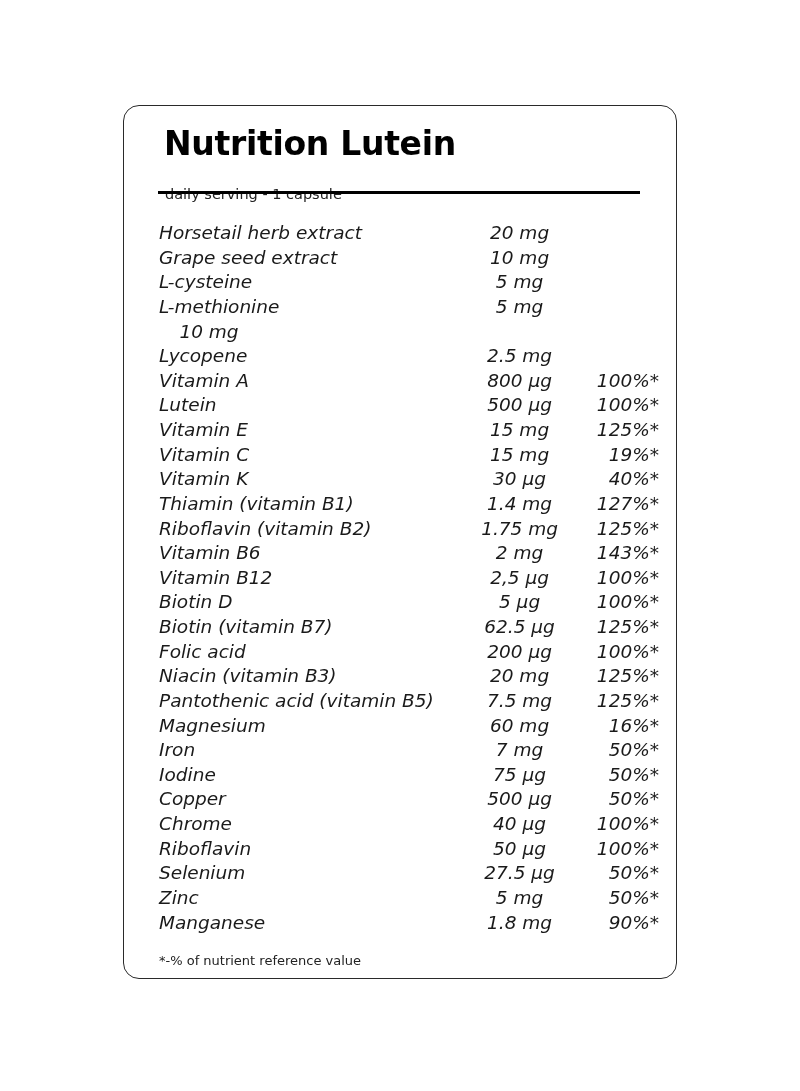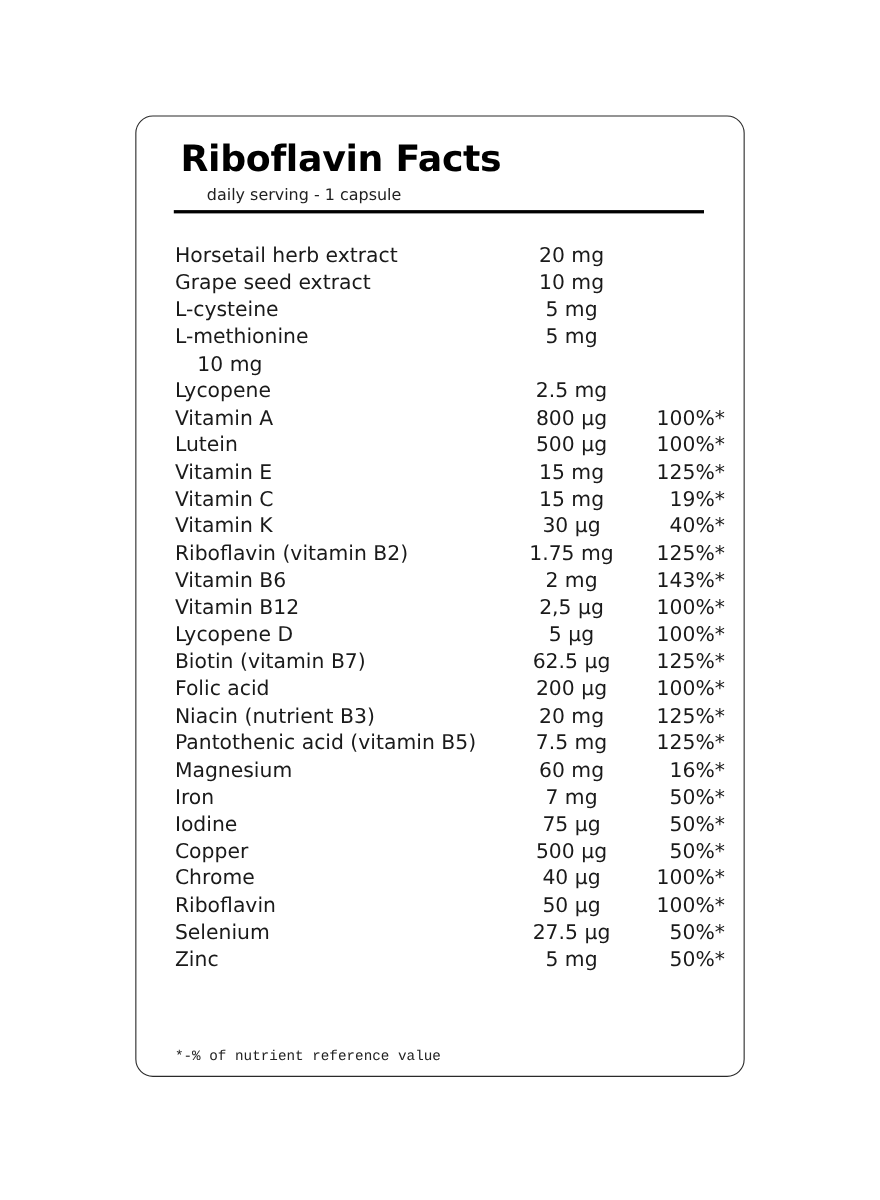--- a/index.html
+++ b/index.html
@@ -2,34 +2,34 @@
 <html><head>
   <meta charset="utf-8">
   <style>
     html, body { margin: 0; padding: 0; background: #ffffff; }
     body { width: 800px; height: 1091px; position: relative; overflow: hidden;
            font-family: "DejaVu Sans", "Liberation Sans", sans-serif; color: #111; }
     .card { position: absolute; left: 123px; top: 105px; width: 554px; height: 874px;
             border: 1.5px solid #2a2a2a; border-radius: 16px; box-sizing: border-box; }
     .title { position: absolute; left: 164px; top: 124px; font-size: 33px; font-weight: bold;
              letter-spacing: -0.3px; color: #000; font-family: "DejaVu Sans", sans-serif; }
-    .subtitle { position: absolute; left: 165px; top: 170px; font-size: 14.5px; color: #222; margin-left: 23px; }
+    .subtitle { position: absolute; left: 165px; top: 186px; font-size: 14.5px; color: #222; }
     .rule { position: absolute; left: 158px; top: 191px; width: 482px; height: 3px; background: #000; }
     .rows { position: absolute; left: 159px; top: 221px; width: 500px; }
-    .row { display: flex; height: 24.63px; line-height: 24.63px; font-size: 18.5px; color: #1a1a1a; white-space: nowrap; }
+    .row { display: flex; height: 24.63px; line-height: 24.63px; font-size: 18.5px; color: #1a1a1a; white-space: nowrap; font-style: italic; }
     .c-name { width: 312px; }
     .c-amt { width: 100px; text-align: center; }
     .c-pct { width: 90px; text-align: right; }
-    .footnote { position: absolute; left: 159px; top: 953px; font-size: 13px; color: #222; font-family: Liberation Mono, monospace; }
+    .footnote { position: absolute; left: 159px; top: 953px; font-size: 13px; color: #222; }
   </style>
 </head>
 <body>
 
 <div class="card"></div>
-<div class="title">Riboflavin Facts</div>
+<div class="title">Nutrition Lutein</div>
 <div class="subtitle">daily serving - 1 capsule</div>
 <div class="rule"></div>
 
 <div class="rows" id="rows">
     <div class="row">
       <span class="c-name">Horsetail herb extract</span>
       <span class="c-amt">20 mg</span>
       <span class="c-pct"></span>
     </div>
     <div class="row">
@@ -75,51 +75,56 @@
       <span class="c-name">Vitamin C</span>
       <span class="c-amt">15 mg</span>
       <span class="c-pct">19%*</span>
     </div>
     <div class="row">
       <span class="c-name">Vitamin K</span>
       <span class="c-amt">30 µg</span>
       <span class="c-pct">40%*</span>
     </div>
     <div class="row">
+      <span class="c-name">Thiamin (vitamin B1)</span>
+      <span class="c-amt">1.4 mg</span>
+      <span class="c-pct">127%*</span>
+    </div>
+    <div class="row">
       <span class="c-name">Riboflavin (vitamin B2)</span>
       <span class="c-amt">1.75 mg</span>
       <span class="c-pct">125%*</span>
     </div>
     <div class="row">
       <span class="c-name">Vitamin B6</span>
       <span class="c-amt">2 mg</span>
       <span class="c-pct">143%*</span>
     </div>
     <div class="row">
       <span class="c-name">Vitamin B12</span>
       <span class="c-amt">2,5 µg</span>
       <span class="c-pct">100%*</span>
     </div>
     <div class="row">
-      <span class="c-name">Lycopene D</span>
+      <span class="c-name">Biotin D</span>
       <span class="c-amt">5 µg</span>
       <span class="c-pct">100%*</span>
     </div>
     <div class="row">
       <span class="c-name">Biotin (vitamin B7)</span>
       <span class="c-amt">62.5 µg</span>
       <span class="c-pct">125%*</span>
     </div>
     <div class="row">
       <span class="c-name">Folic acid</span>
       <span class="c-amt">200 µg</span>
       <span class="c-pct">100%*</span>
     </div>
     <div class="row">
-      <span class="c-name">Niacin (nutrient B3)</span>
+      <span class="c-name">Niacin (vitamin B3)</span>
       <span class="c-amt">20 mg</span>
       <span class="c-pct">125%*</span>
     </div>
     <div class="row">
       <span class="c-name">Pantothenic acid (vitamin B5)</span>
       <span class="c-amt">7.5 mg</span>
       <span class="c-pct">125%*</span>
     </div>
     <div class="row">
       <span class="c-name">Magnesium</span>
@@ -154,15 +159,20 @@
     <div class="row">
       <span class="c-name">Selenium</span>
       <span class="c-amt">27.5 µg</span>
       <span class="c-pct">50%*</span>
     </div>
     <div class="row">
       <span class="c-name">Zinc</span>
       <span class="c-amt">5 mg</span>
       <span class="c-pct">50%*</span>
     </div>
+    <div class="row">
+      <span class="c-name">Manganese</span>
+      <span class="c-amt">1.8 mg</span>
+      <span class="c-pct">90%*</span>
+    </div>
   </div>
 
 <div class="footnote">*-% of nutrient reference value</div>
 
 </body></html>

